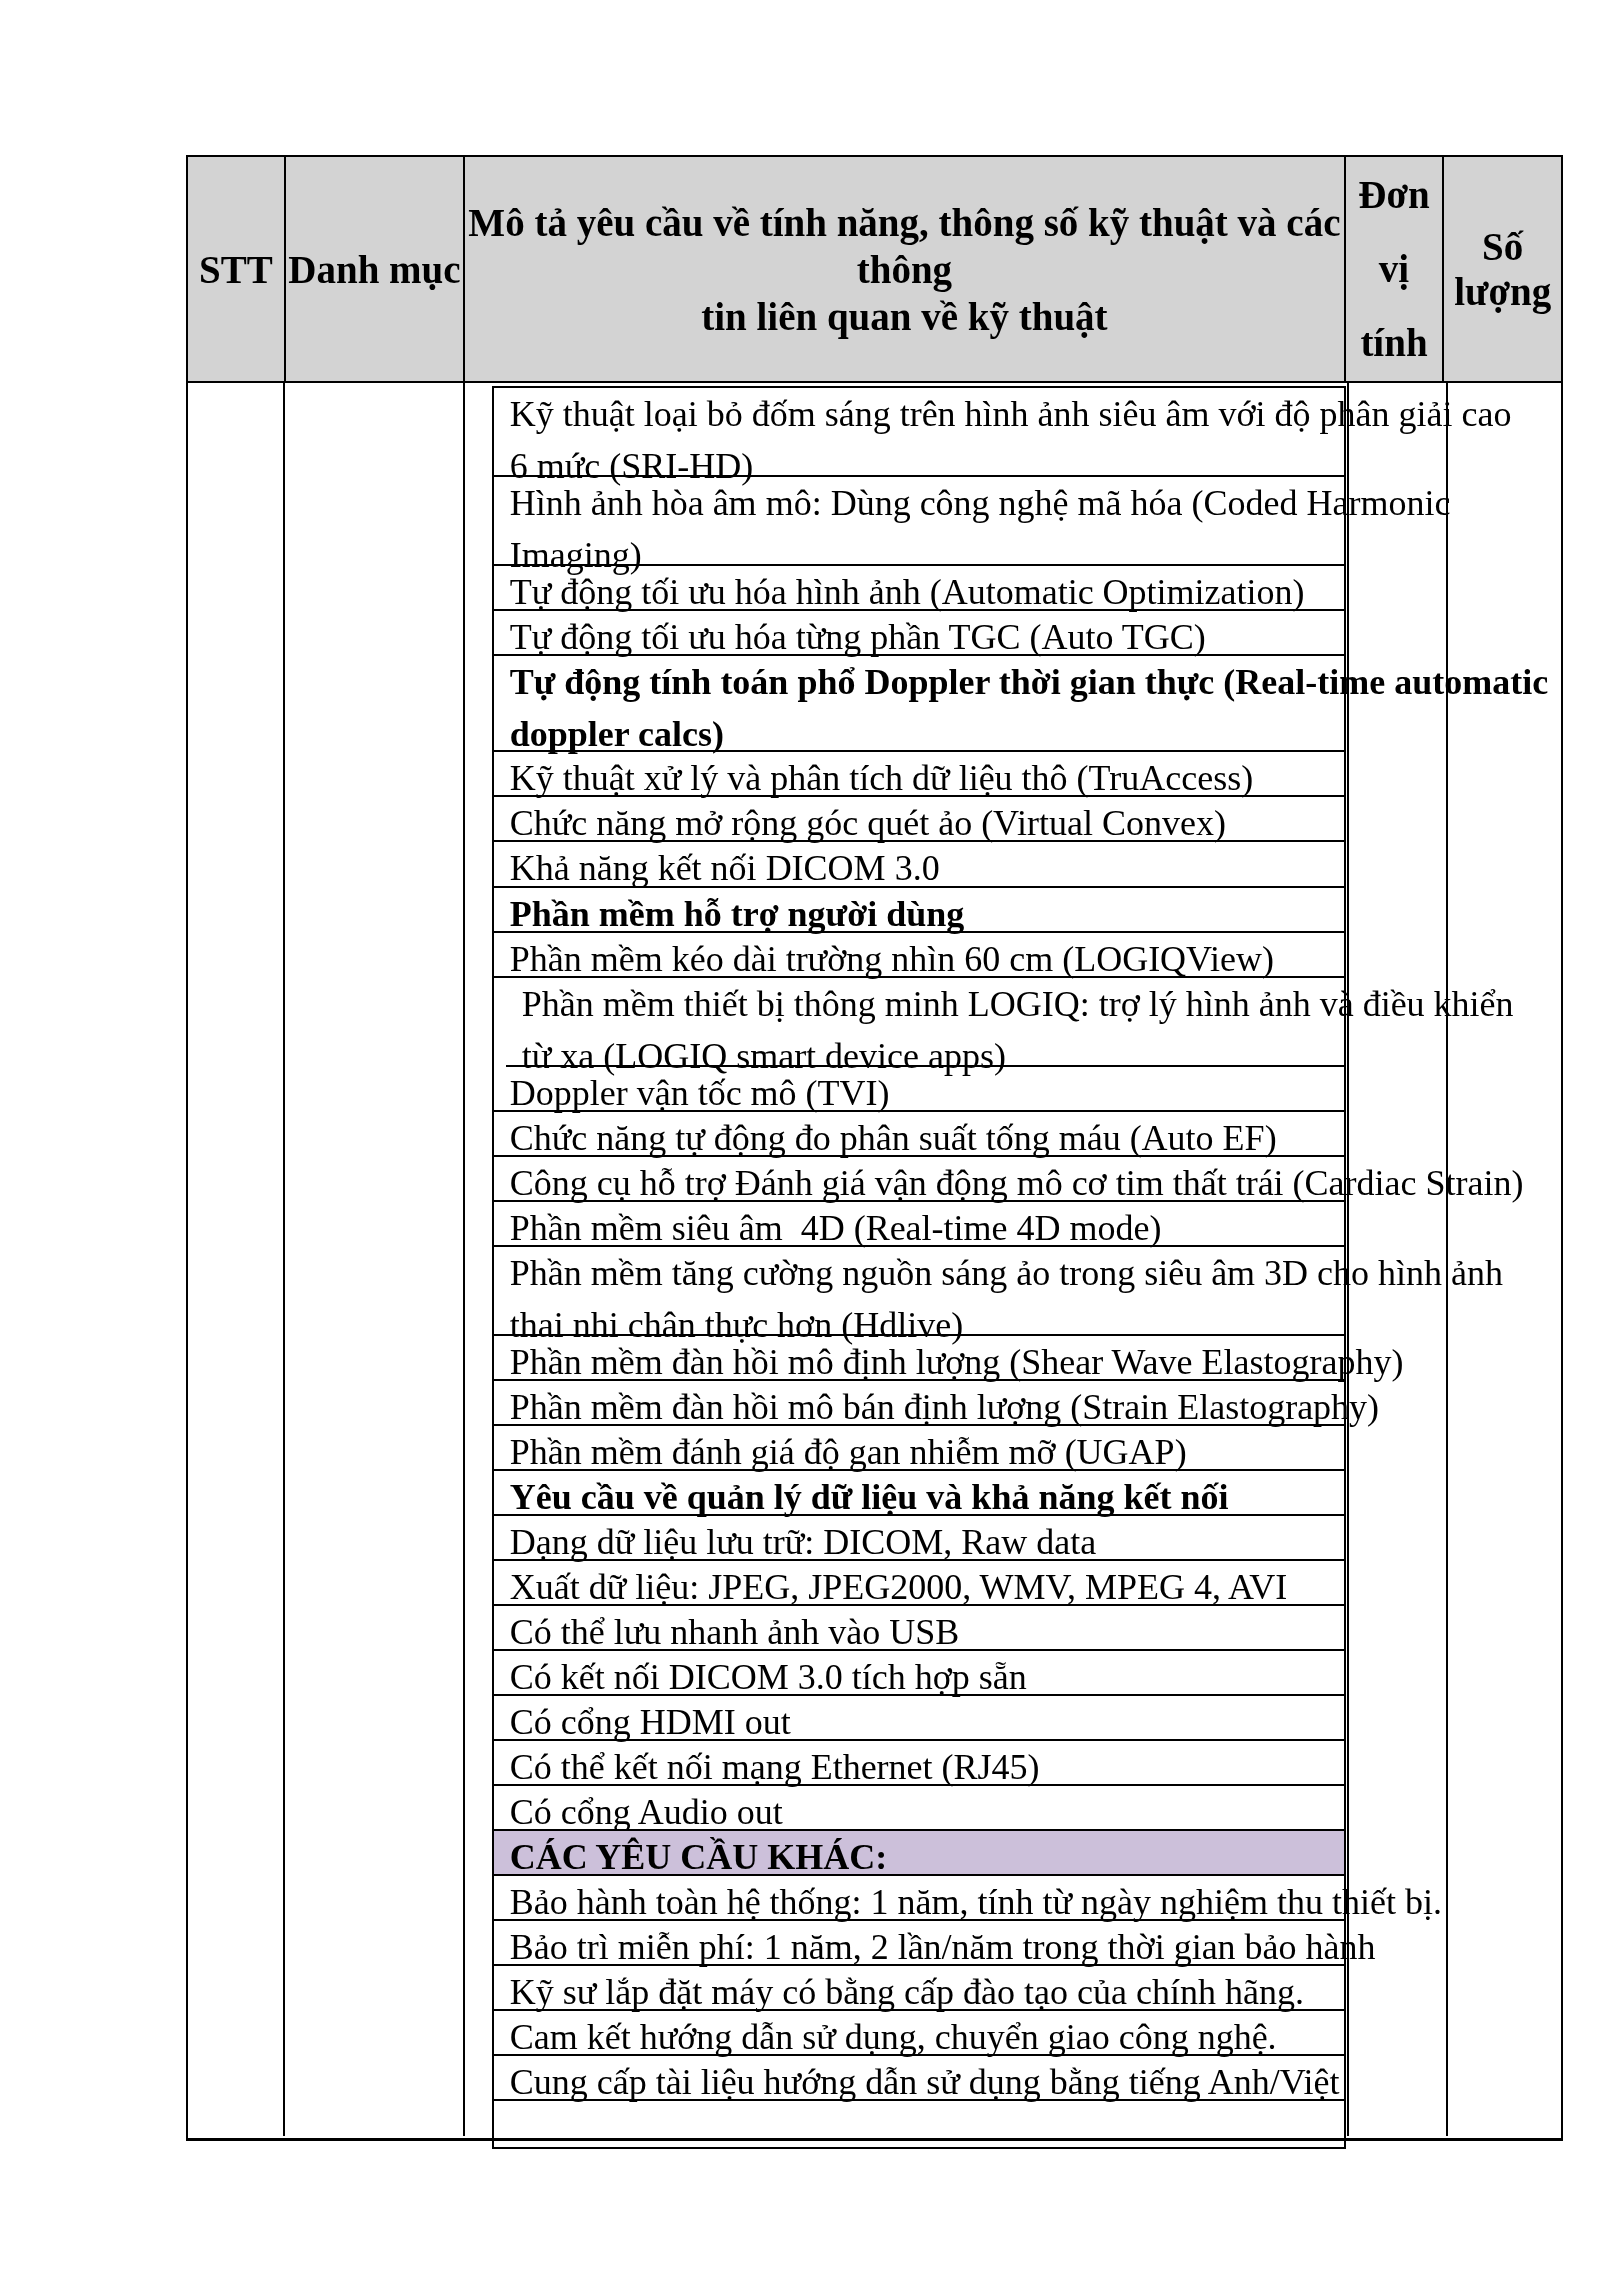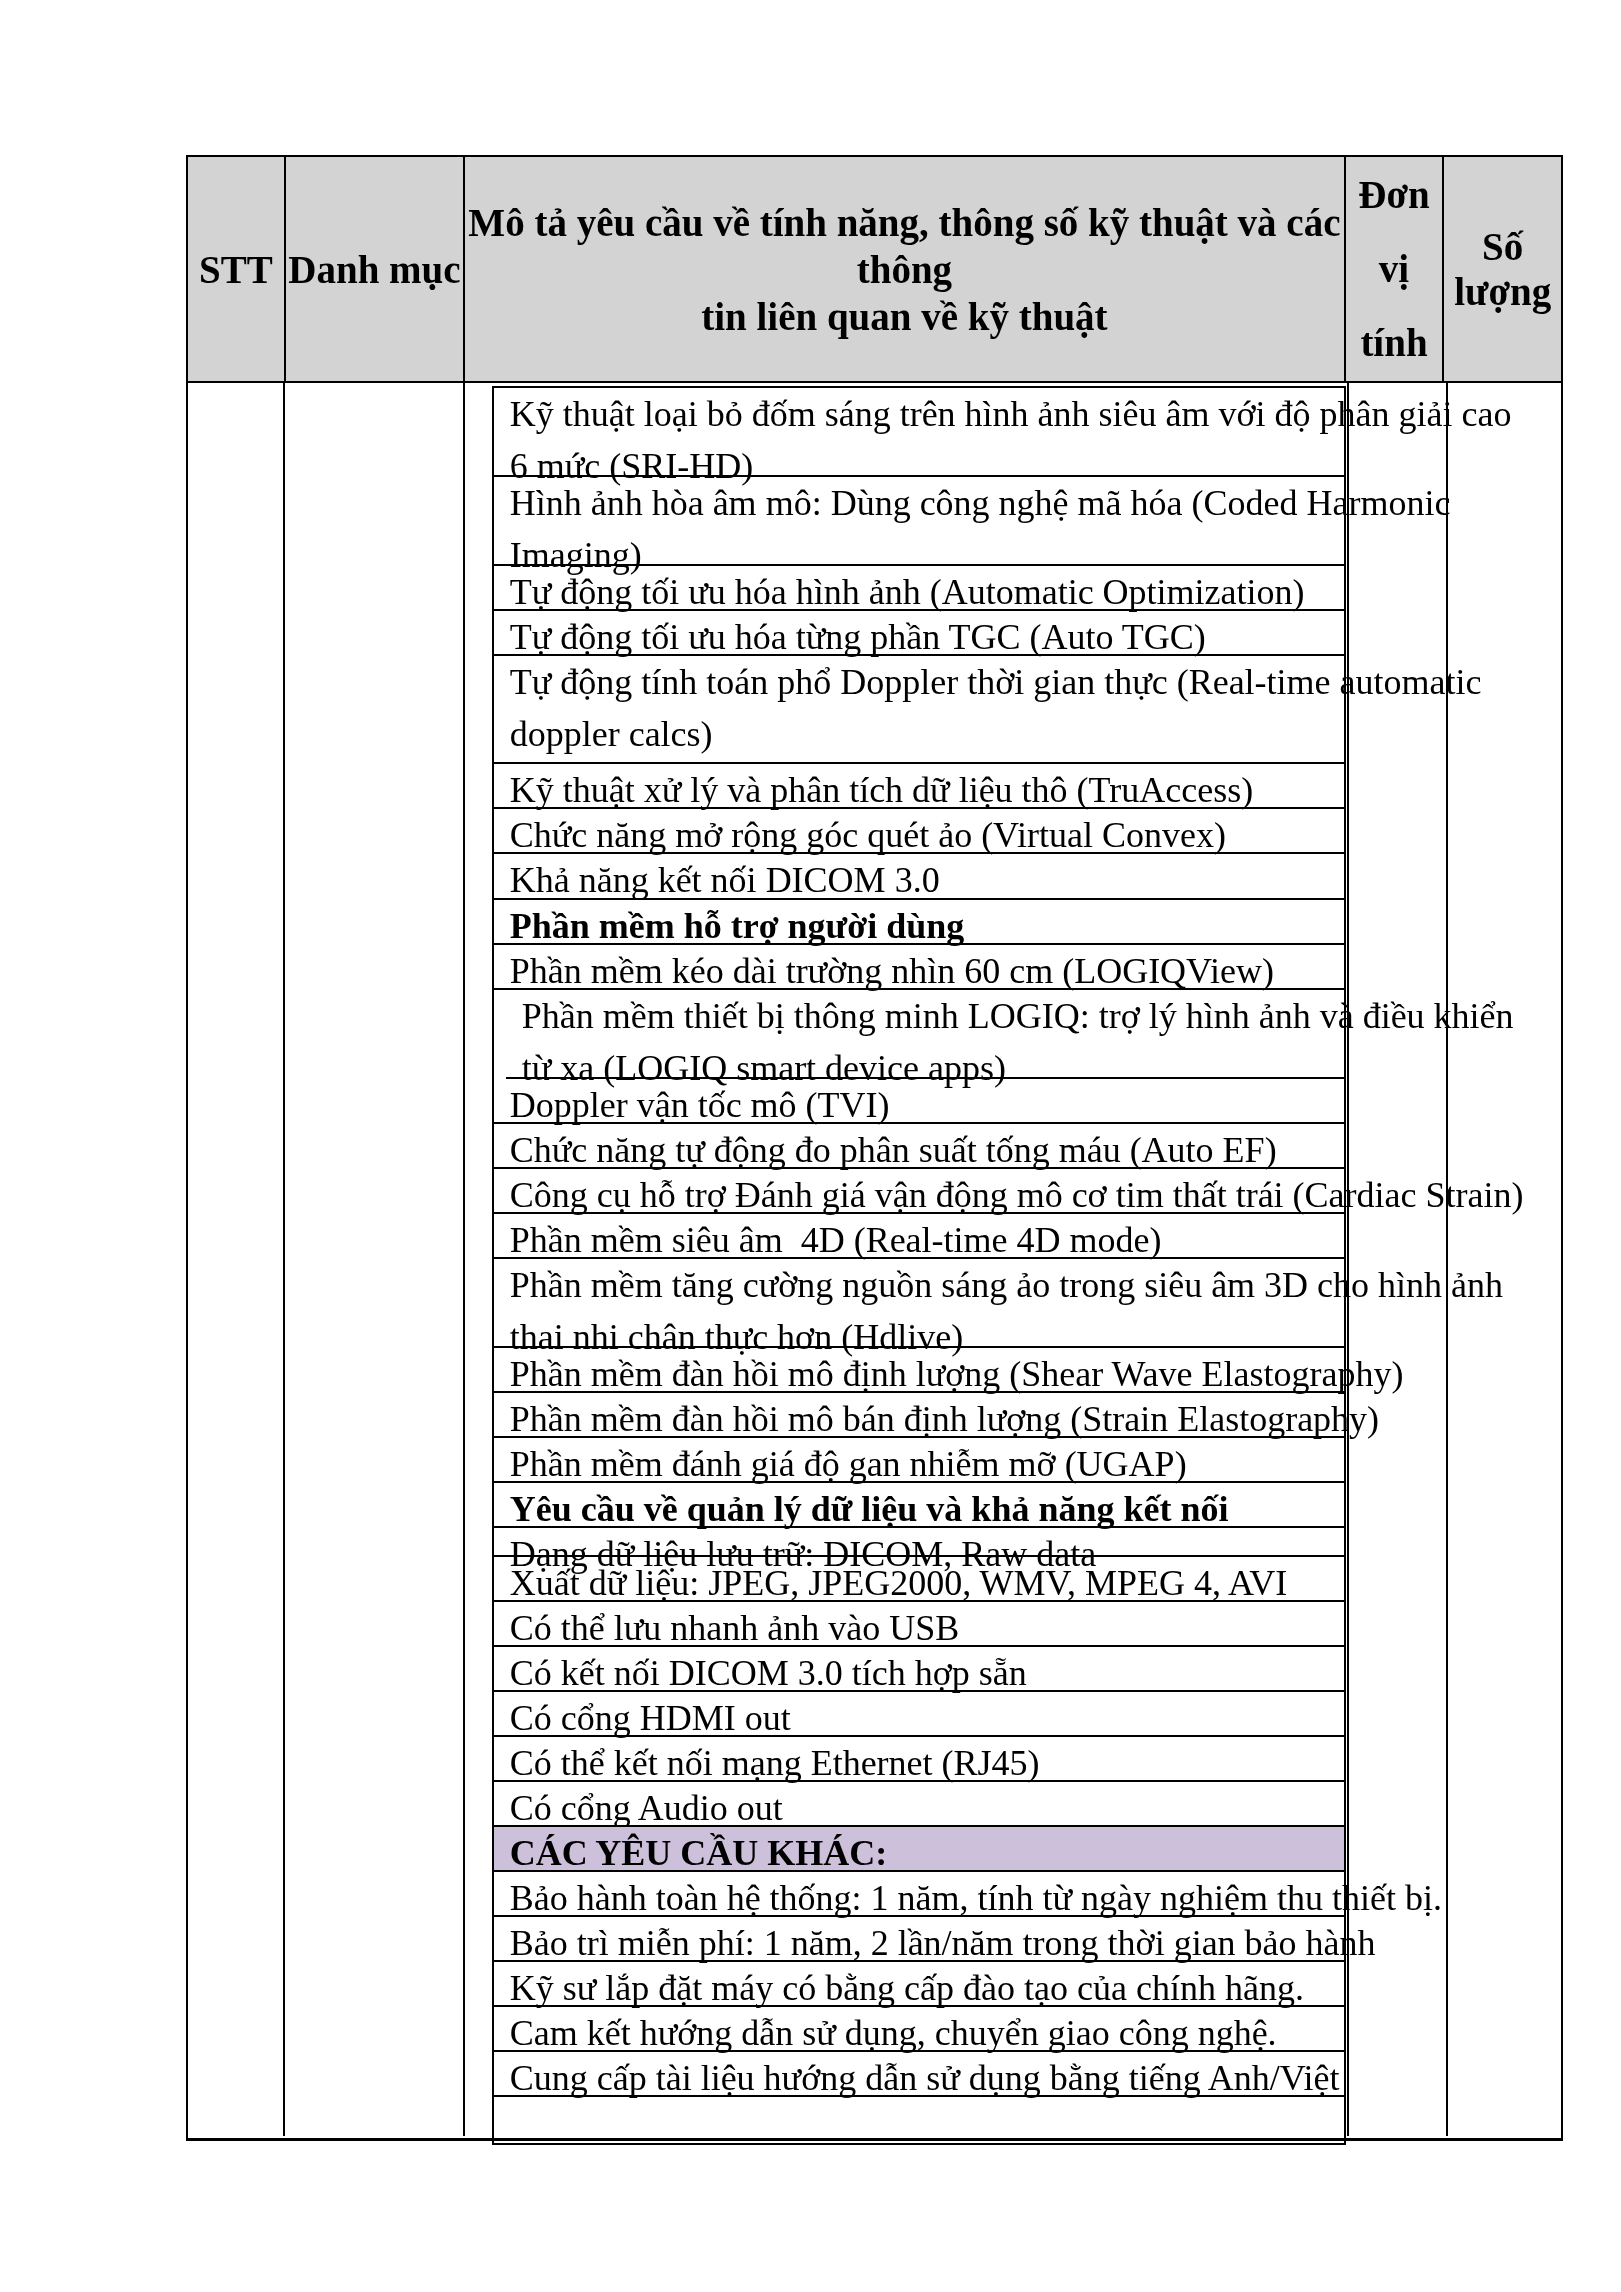--- a/index.html
+++ b/index.html
@@ -115,21 +115,21 @@
           <div class="irow" style="height: 89px;">
     <div class="txt">Hình ảnh hòa âm mô: Dùng công nghệ mã hóa (Coded Harmonic
 Imaging)</div>
   </div>
           <div class="irow" style="height: 45px;">
     <div class="txt">Tự động tối ưu hóa hình ảnh (Automatic Optimization)</div>
   </div>
           <div class="irow" style="height: 45px;">
     <div class="txt">Tự động tối ưu hóa từng phần TGC (Auto TGC)</div>
   </div>
-          <div class="irow" style="height: 108px;">
+          <div class="irow" style="height: 96px; font-weight: bold;">
     <div class="txt">Tự động tính toán phổ Doppler thời gian thực (Real-time automatic
 doppler calcs)</div>
   </div>
           <div class="irow" style="height: 45px;">
     <div class="txt">Kỹ thuật xử lý và phân tích dữ liệu thô (TruAccess)</div>
   </div>
           <div class="irow" style="height: 45px;">
     <div class="txt">Chức năng mở rộng góc quét ảo (Virtual Convex)</div>
   </div>
           <div class="irow" style="height: 46px;">
@@ -166,21 +166,21 @@
   </div>
           <div class="irow" style="height: 45px;">
     <div class="txt">Phần mềm đàn hồi mô bán định lượng (Strain Elastography)</div>
   </div>
           <div class="irow" style="height: 45px;">
     <div class="txt">Phần mềm đánh giá độ gan nhiễm mỡ (UGAP)</div>
   </div>
           <div class="irow bold" style="height: 45px;">
     <div class="txt">Yêu cầu về quản lý dữ liệu và khả năng kết nối</div>
   </div>
-          <div class="irow" style="height: 29px;">
+          <div class="irow" style="height: 45px;">
     <div class="txt">Dạng dữ liệu lưu trữ: DICOM, Raw data</div>
   </div>
           <div class="irow" style="height: 45px;">
     <div class="txt">Xuất dữ liệu: JPEG, JPEG2000, WMV, MPEG 4, AVI</div>
   </div>
           <div class="irow" style="height: 45px;">
     <div class="txt">Có thể lưu nhanh ảnh vào USB</div>
   </div>
           <div class="irow" style="height: 45px;">
     <div class="txt">Có kết nối DICOM 3.0 tích hợp sẵn</div>

